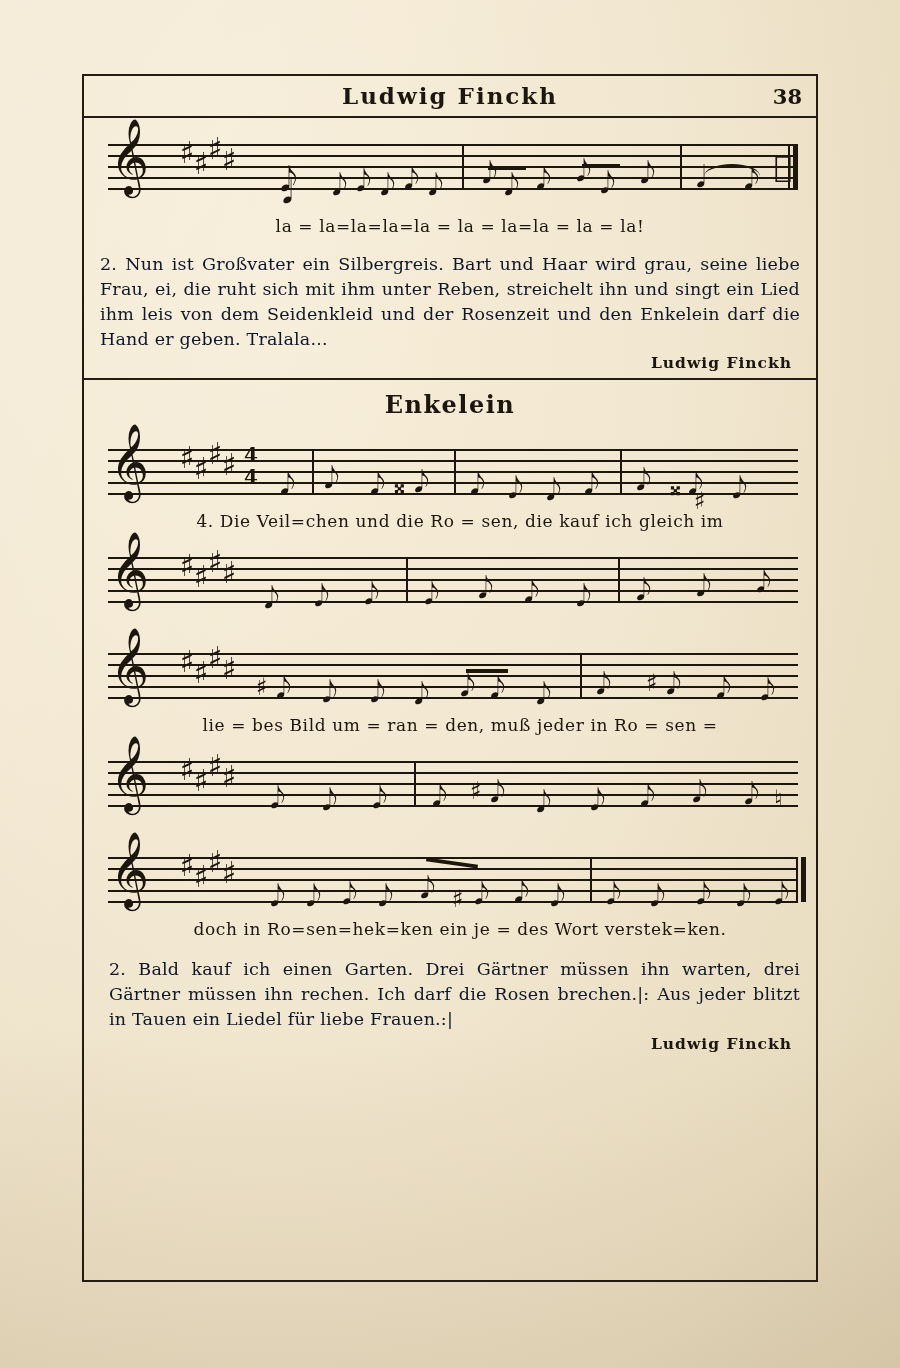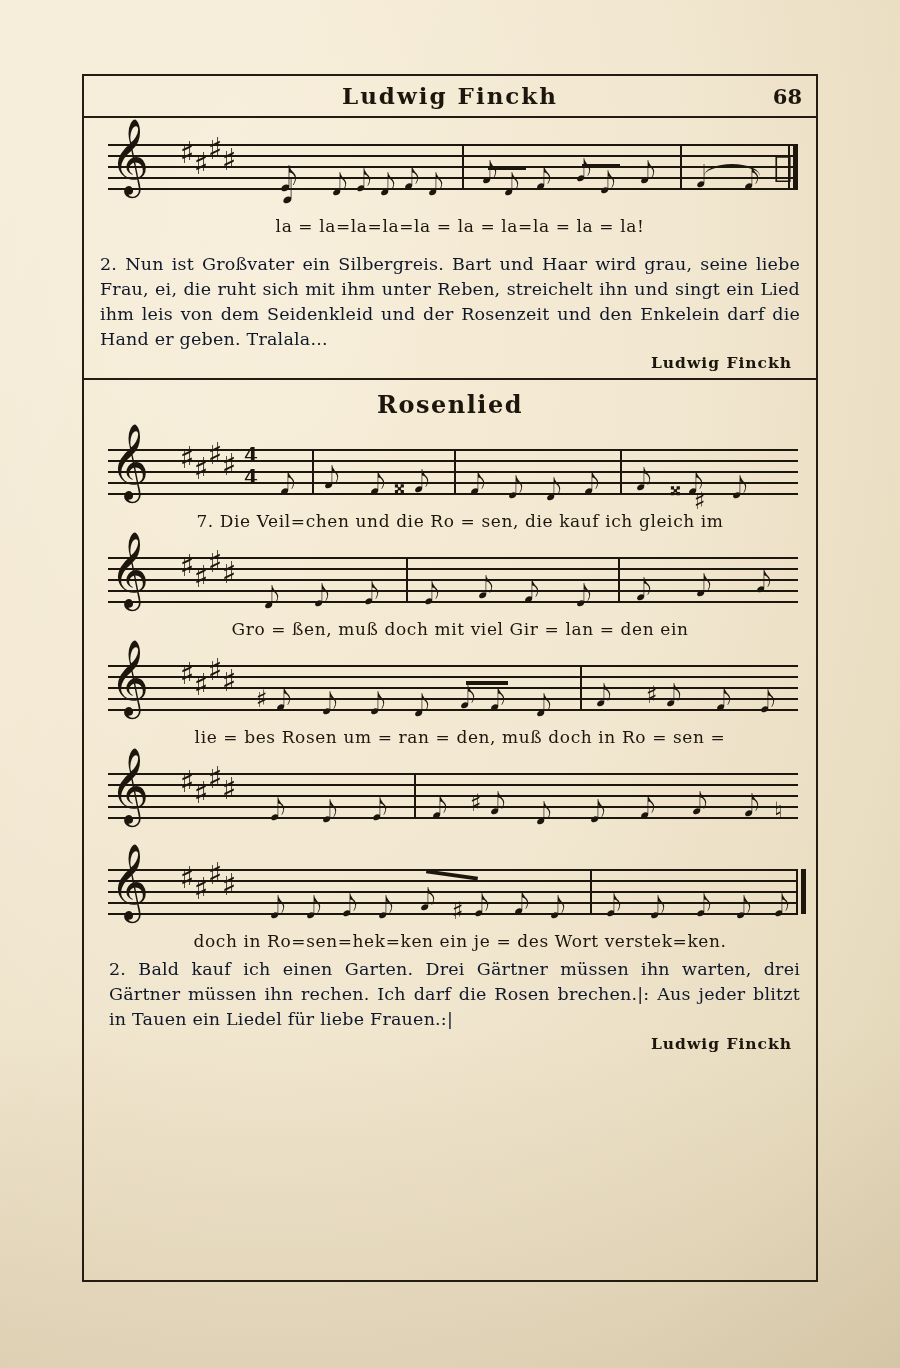--- a/index.html
+++ b/index.html
@@ -220,21 +220,21 @@
 </style>
 </head>
 <body>
 
 <div class="page-bg"></div>
 
 <div class="sheet">
 
   <div class="header">
     <div class="header-title">Ludwig Finckh</div>
-    <div class="header-page">68</div>
+    <div class="header-page">38</div>
   </div>
 
   <div class="section-1">
 
     <div class="staff-wrap tall">
       <div class="staff">
         <div class="line"></div>
           <div class="line"></div>
           <div class="line"></div>
           <div class="line"></div>
@@ -281,21 +281,21 @@
     <div class="lyric-line" style="margin-top:-6px; margin-bottom:16px;">la = la=la=la=la = la = la=la = la = la!</div>
 
     <div style="padding: 0 16px 6px 16px;">
       <div class="verse">2. Nun ist Großvater ein Silbergreis. Bart und Haar wird grau, seine liebe Frau, ei, die ruht sich mit ihm unter Reben, streichelt ihn und singt ein Lied ihm leis von dem Seidenkleid und der Rosenzeit und den Enkelein darf die Hand er geben. Tralala...</div>
       <div class="attrib">Ludwig Finckh</div>
     </div>
   </div>
 
   <div class="block">
 
-    <div class="song-title">Rosenlied</div>
+    <div class="song-title">Enkelein</div>
 
     <div class="staff-wrap">
       <div class="staff">
         <div class="line"></div>
           <div class="line"></div>
           <div class="line"></div>
           <div class="line"></div>
           <div class="line"></div>
       </div>
       <div class="clef">𝄞</div>
@@ -317,21 +317,21 @@
       <div class="note small" style="left:424px; top:50px;">𝅘𝅥𝅮</div>
       <div class="note small" style="left:462px; top:52px;">𝅘𝅥𝅮</div>
       <div class="note small" style="left:500px; top:46px;">𝅘𝅥𝅮</div>
       <div class="barline" style="left:536px;"></div>
       <div class="note small" style="left:552px; top:42px;">𝅘𝅥𝅮</div>
       <div class="acc" style="left:586px; top:52px;">𝄪</div>
       <div class="note small" style="left:604px; top:46px;">𝅘𝅥𝅮</div>
       <div class="note small" style="left:648px; top:50px;">𝅘𝅥𝅮</div>
       <div class="acc" style="left:610px; top:66px;">♯</div>
     </div>
-    <div class="lyric-line" style="margin-top:-8px;">7. Die  Veil=chen und die Ro = sen, die  kauf  ich gleich im</div>
+    <div class="lyric-line" style="margin-top:-8px;">4. Die  Veil=chen und die Ro = sen, die  kauf  ich gleich im</div>
 
     <div class="staff-wrap">
       <div class="staff">
         <div class="line"></div>
           <div class="line"></div>
           <div class="line"></div>
           <div class="line"></div>
           <div class="line"></div>
       </div>
       <div class="clef">𝄞</div>
@@ -346,21 +346,20 @@
       <div class="barline" style="left:322px;"></div>
       <div class="note small" style="left:340px; top:48px;">𝅘𝅥𝅮</div>
       <div class="note small" style="left:394px; top:42px;">𝅘𝅥𝅮</div>
       <div class="note small" style="left:440px; top:46px;">𝅘𝅥𝅮</div>
       <div class="note small" style="left:492px; top:50px;">𝅘𝅥𝅮</div>
       <div class="barline" style="left:534px;"></div>
       <div class="note small" style="left:552px; top:44px;">𝅘𝅥𝅮</div>
       <div class="note small" style="left:612px; top:40px;">𝅘𝅥𝅮</div>
       <div class="note small" style="left:672px; top:36px;">𝅘𝅥𝅮</div>
     </div>
-    <div class="lyric-line" style="margin-top:-8px;">Gro =  ßen, muß   doch   mit viel  Gir = lan = den  ein</div>
 
     <div class="staff-wrap">
       <div class="staff">
         <div class="line"></div>
           <div class="line"></div>
           <div class="line"></div>
           <div class="line"></div>
           <div class="line"></div>
       </div>
       <div class="clef">𝄞</div>
@@ -378,21 +377,21 @@
       <div class="note small" style="left:406px; top:46px;">𝅘𝅥𝅮</div>
       <div class="beam" style="left:382px; top:42px; width:42px;"></div>
       <div class="note small" style="left:452px; top:52px;">𝅘𝅥𝅮</div>
       <div class="barline" style="left:496px;"></div>
       <div class="note small" style="left:512px; top:42px;">𝅘𝅥𝅮</div>
       <div class="acc" style="left:562px; top:44px;">♯</div>
       <div class="note small" style="left:582px; top:42px;">𝅘𝅥𝅮</div>
       <div class="note small" style="left:632px; top:46px;">𝅘𝅥𝅮</div>
       <div class="note small" style="left:676px; top:48px;">𝅘𝅥𝅮</div>
     </div>
-    <div class="lyric-line" style="margin-top:-8px;">lie = bes Rosen um = ran = den, muß  doch   in Ro = sen =</div>
+    <div class="lyric-line" style="margin-top:-8px;">lie = bes Bild um = ran = den, muß  jeder   in Ro = sen =</div>
 
     <div class="staff-wrap">
       <div class="staff">
         <div class="line"></div>
           <div class="line"></div>
           <div class="line"></div>
           <div class="line"></div>
           <div class="line"></div>
       </div>
       <div class="clef">𝄞</div>
@@ -444,21 +443,21 @@
       <div class="note small" style="left:522px; top:48px;">𝅘𝅥𝅮</div>
       <div class="note small" style="left:566px; top:50px;">𝅘𝅥𝅮</div>
       <div class="note small" style="left:612px; top:48px;">𝅘𝅥𝅮</div>
       <div class="note small" style="left:652px; top:50px;">𝅘𝅥𝅮</div>
       <div class="note small" style="left:690px; top:48px;">𝅘𝅥𝅮</div>
       <div class="endbar" style="left:712px;">
         <i class="thin"></i>
           <i class="thick"></i>
       </div>
     </div>
-    <div class="lyric-line" style="margin-top:-8px; margin-bottom:6px;text-align:center;">doch in Ro=sen=hek=ken ein   je = des Wort verstek=ken.</div>
+    <div class="lyric-line" style="margin-top:-8px; margin-bottom:18px;text-align:center;">doch in Ro=sen=hek=ken ein   je = des Wort verstek=ken.</div>
 
     <div style="padding: 0 16px 6px 16px; margin-left: 9px;">
       <div class="verse">2. Bald kauf ich einen Garten. Drei Gärtner müssen ihn warten, drei Gärtner müssen ihn rechen. Ich darf die Rosen brechen.|: Aus jeder blitzt in Tauen ein Liedel für liebe Frauen.:|</div>
       <div class="attrib">Ludwig Finckh</div>
     </div>
   </div>
 
 </div>
 
 </body></html>

